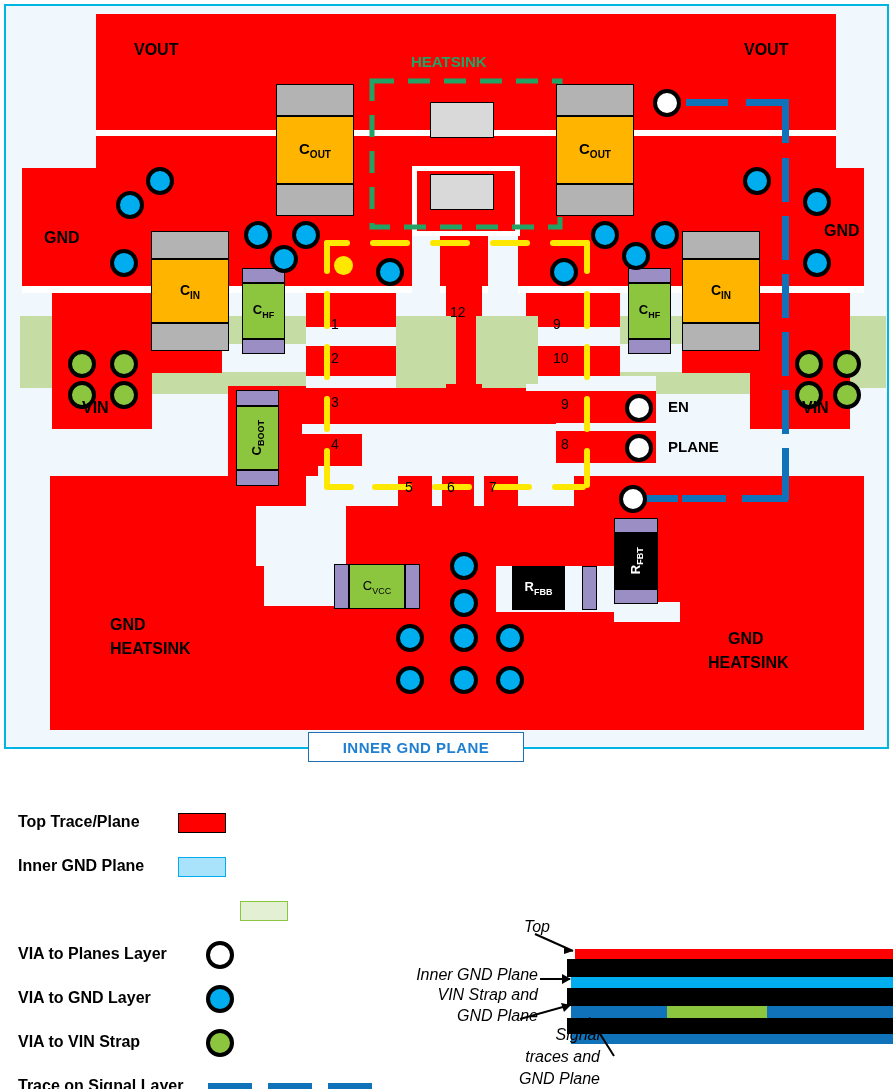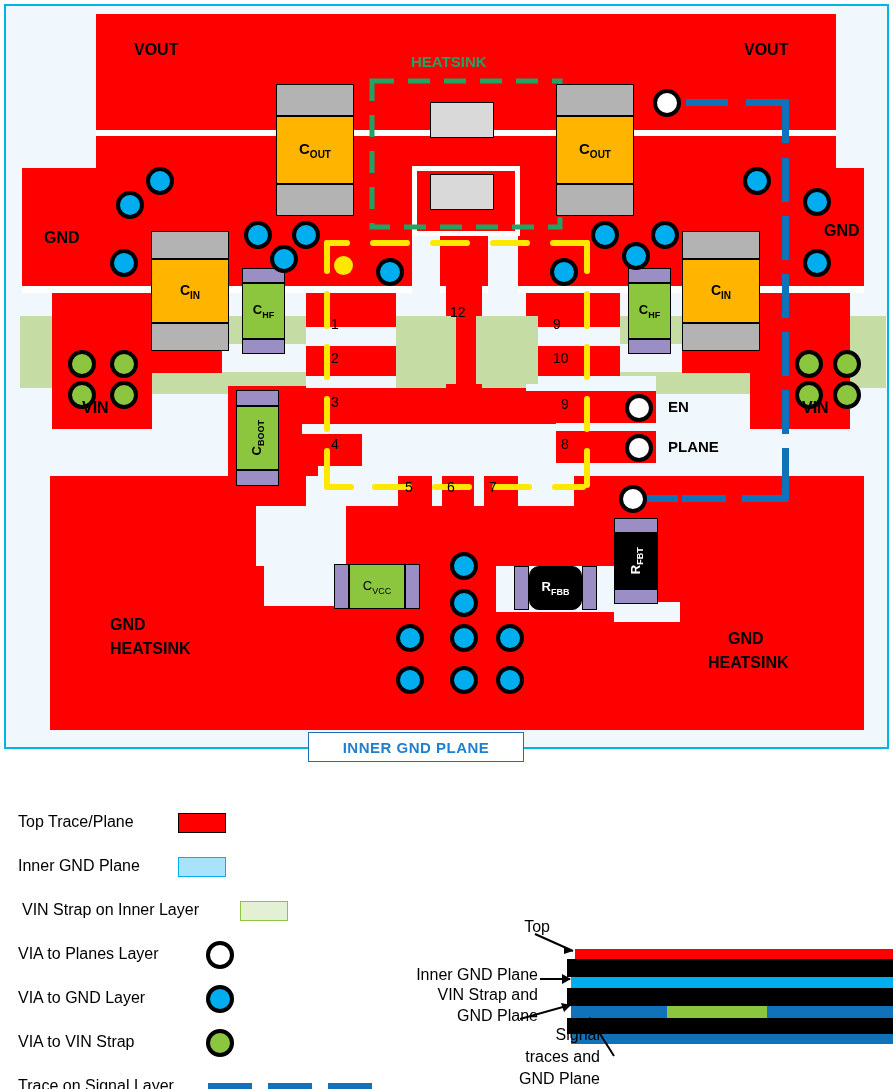--- a/index.html
+++ b/index.html
@@ -42,30 +42,30 @@
   .whiteline{position:absolute;background:#ffffff;}
 
   #inner-gnd-plane-badge{
     left:302px;top:726px;width:216px;height:30px;
     background:#ffffff;border:1.5px solid #1f6fb2;box-sizing:border-box;
     display:flex;align-items:center;justify-content:center;
     color:#1f7fd0;font-weight:bold;font-size:15px;letter-spacing:.5px;
   }
 
   
-  #legend{left:0;top:795px;width:460px;height:294px;}
+  #legend{left:0;top:795px;width:460px;height:294px;font-weight:bold;}
   .legend-row{position:absolute;left:18px;height:26px;display:flex;align-items:center;}
   .legend-text{font-size:16px;color:#000;font-family:"Liberation Sans",sans-serif;}
   .swatch{position:absolute;box-sizing:border-box;}
   .sw-red{background:#ff0000;border:1.5px solid #000;}
   .sw-cyan{background:#a8e3fb;border:1.5px solid #00aeef;}
   .sw-green{background:#e3f0d4;border:1.5px solid #8cc63f;}
 
   
-  #stackup{left:430px;top:900px;width:463px;height:189px;}
+  #stackup{left:430px;top:900px;width:463px;height:189px;font-style:italic;}
   .stk{position:absolute;}
   .stk-label{position:absolute;font-size:16px;color:#000;text-align:right;white-space:nowrap;}
   .arrowsvg{position:absolute;overflow:visible;}
 </style>
 </head>
 <body>
 
 <div class="abs" id="board-canvas">
 
   <div class="copper" style="left:90px;top:8px;width:740px;height:120px;"></div>
@@ -228,21 +228,21 @@
   </div>
   <div class="cap-purple" style="left:230px;top:464px;width:43px;height:16px;"></div>
 
   <div class="cap-purple" style="left:328px;top:558px;width:15px;height:45px;"></div>
   <div class="cap-body cap-green" style="left:343px;top:558px;width:56px;height:45px;">
     <span style="font-size:13px;font-weight:normal;color:#000;"><span>C</span><sub style="font-size:9px;">VCC</sub></span>
   </div>
   <div class="cap-purple" style="left:399px;top:558px;width:15px;height:45px;"></div>
 
   <div class="cap-purple" style="left:508px;top:560px;width:15px;height:44px;"></div>
-  <div class="res-black" style="left:523px;top:560px;width:53px;height:44px;border-radius:10px;">
+  <div class="res-black" style="left:506px;top:560px;width:53px;height:44px;">
     <span style="font-size:13px;font-weight:bold;color:#fff;"><span>R</span><sub style="font-size:9px;">FBB</sub></span>
   </div>
   <div class="cap-purple" style="left:576px;top:560px;width:15px;height:44px;"></div>
 
   <div class="cap-purple" style="left:608px;top:512px;width:44px;height:15px;"></div>
   <div class="res-black" style="left:608px;top:527px;width:44px;height:56px;">
     <span style="font-size:13px;font-weight:bold;color:#fff;transform:rotate(-90deg);white-space:nowrap;"><span>R</span><sub style="font-size:9px;">FBT</sub></span>
   </div>
   <div class="cap-purple" style="left:608px;top:583px;width:44px;height:15px;"></div>
 
@@ -323,23 +323,20 @@
   <div class="legend-row" style="top:14px;">
     <span class="legend-text">Top Trace/Plane</span>
   </div>
   <div class="swatch sw-red" style="left:178px;top:18px;width:48px;height:20px;"></div>
 
   <div class="legend-row" style="top:58px;">
     <span class="legend-text">Inner GND Plane</span>
   </div>
   <div class="swatch sw-cyan" style="left:178px;top:62px;width:48px;height:20px;"></div>
 
-  <div class="legend-row" style="left:22px;top:102px;">
-    <span class="legend-text">VIN Strap on Inner Layer</span>
-  </div>
   <div class="swatch sw-green" style="left:240px;top:106px;width:48px;height:20px;"></div>
 
   <div class="legend-row" style="top:146px;">
     <span class="legend-text">VIA to Planes Layer</span>
   </div>
   <div class="via via-signal" style="left:206px;top:146px;width:28px;height:28px;"></div>
 
   <div class="legend-row" style="top:190px;">
     <span class="legend-text">VIA to GND Layer</span>
   </div>

